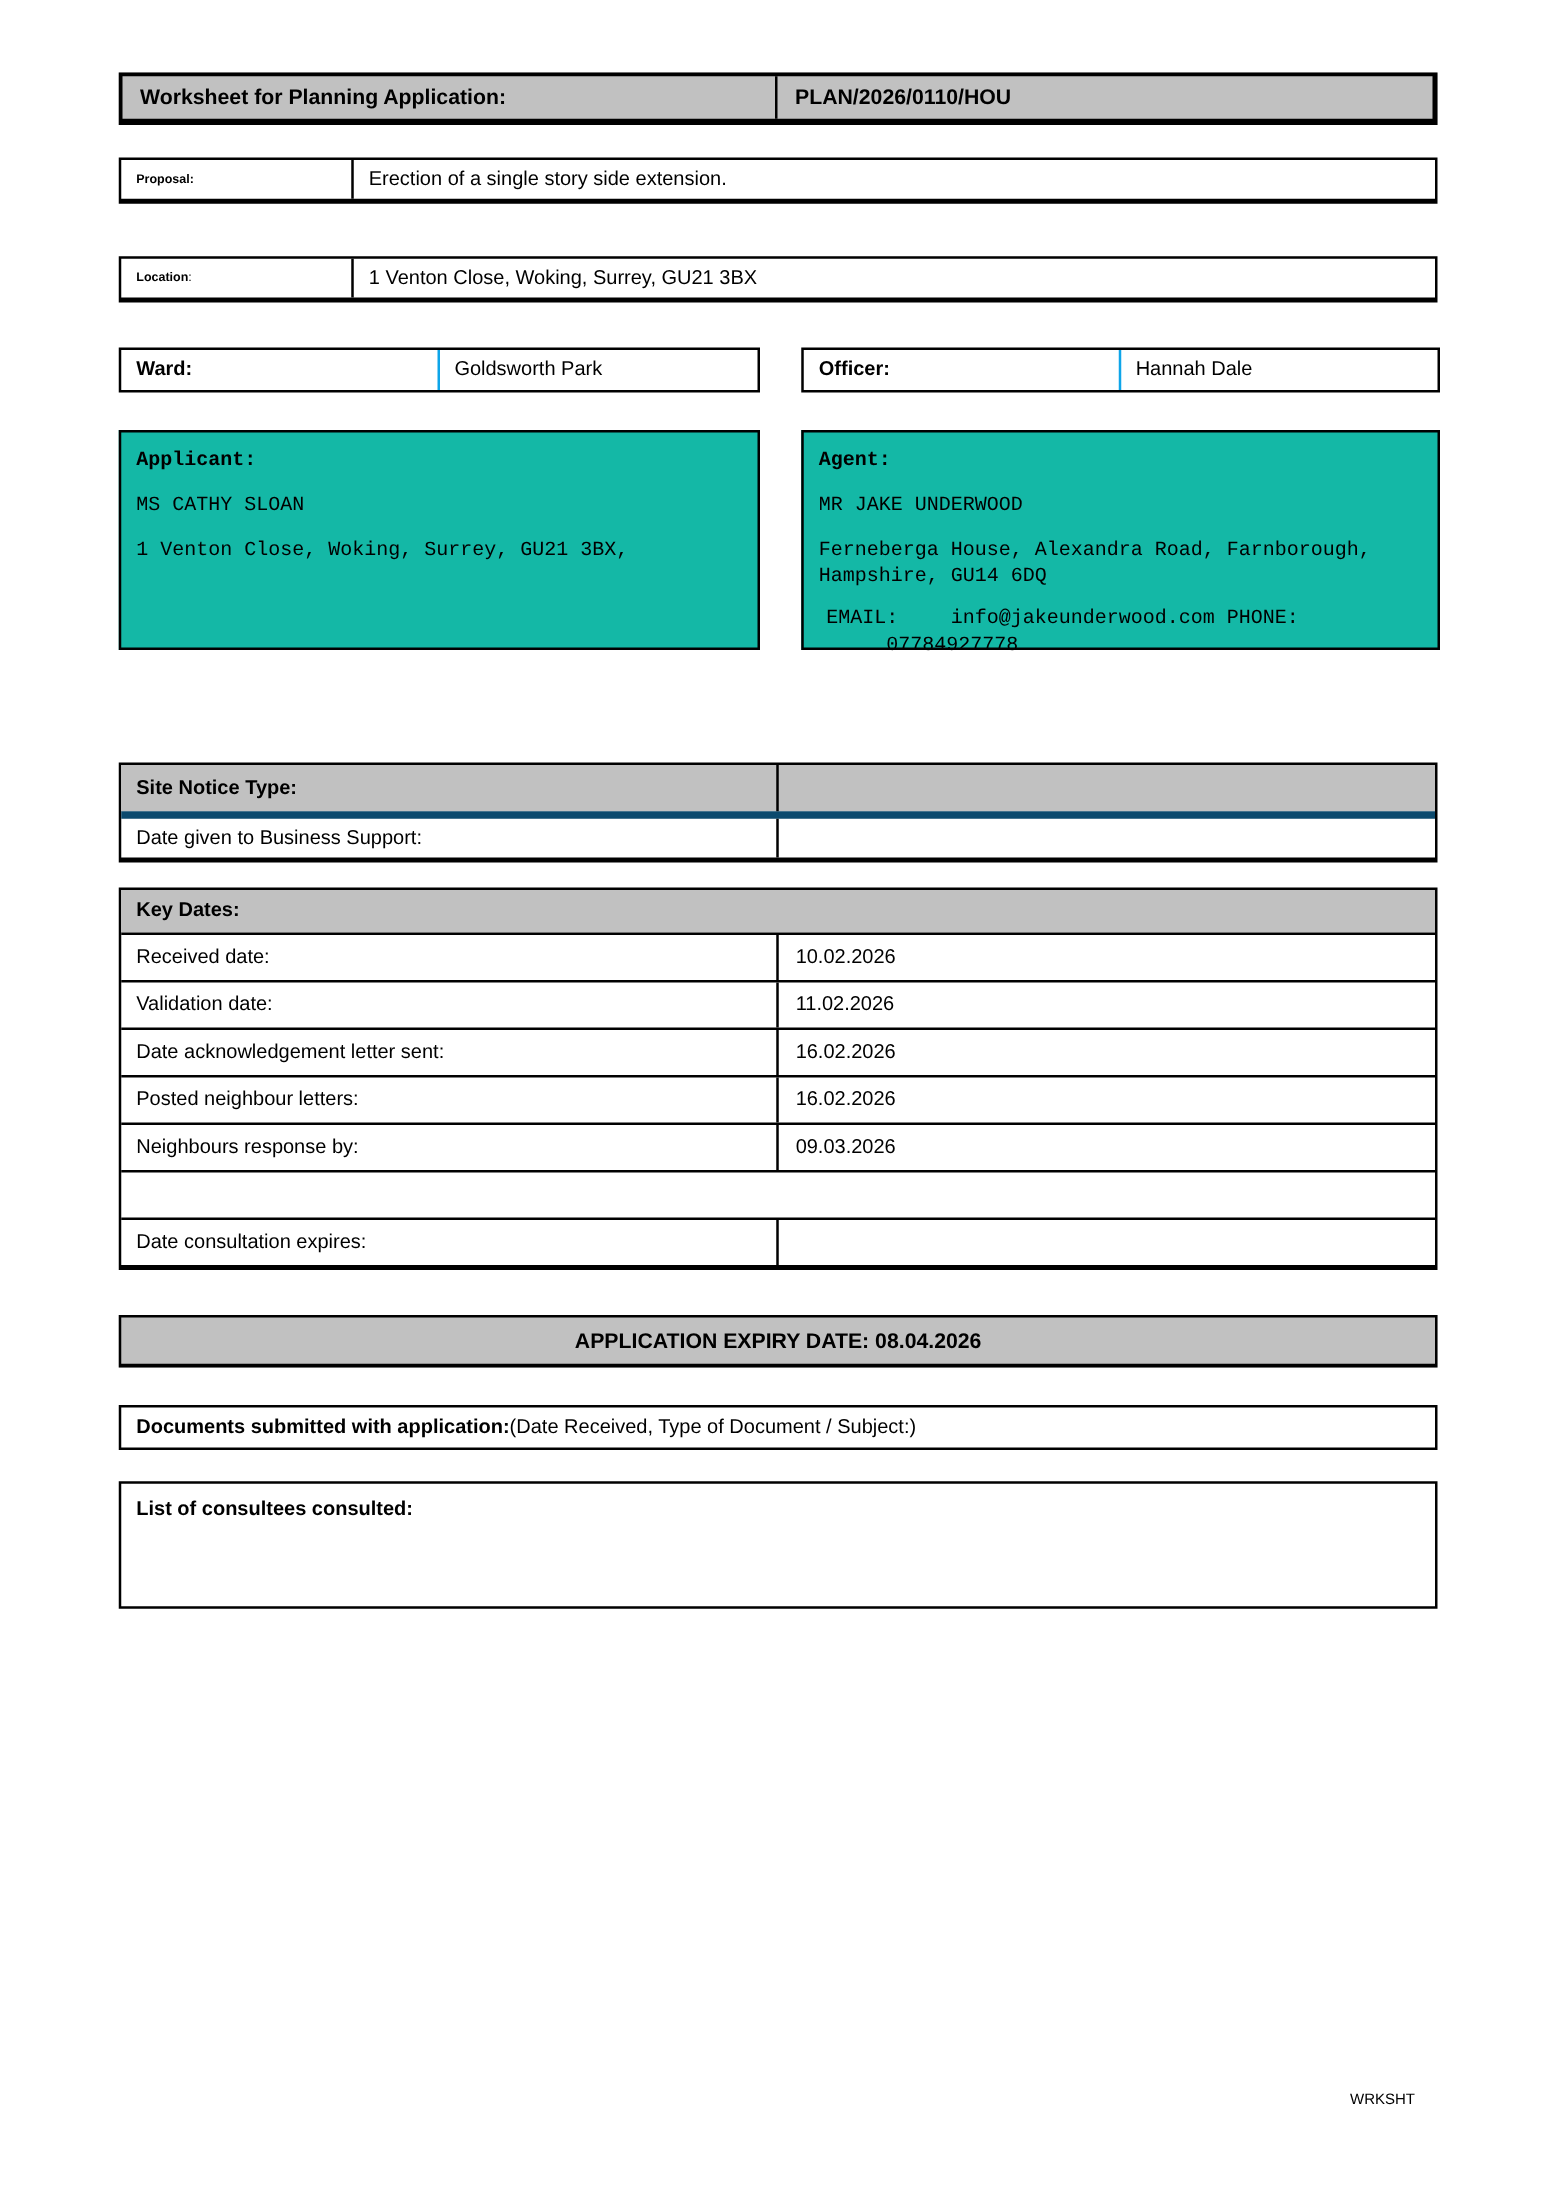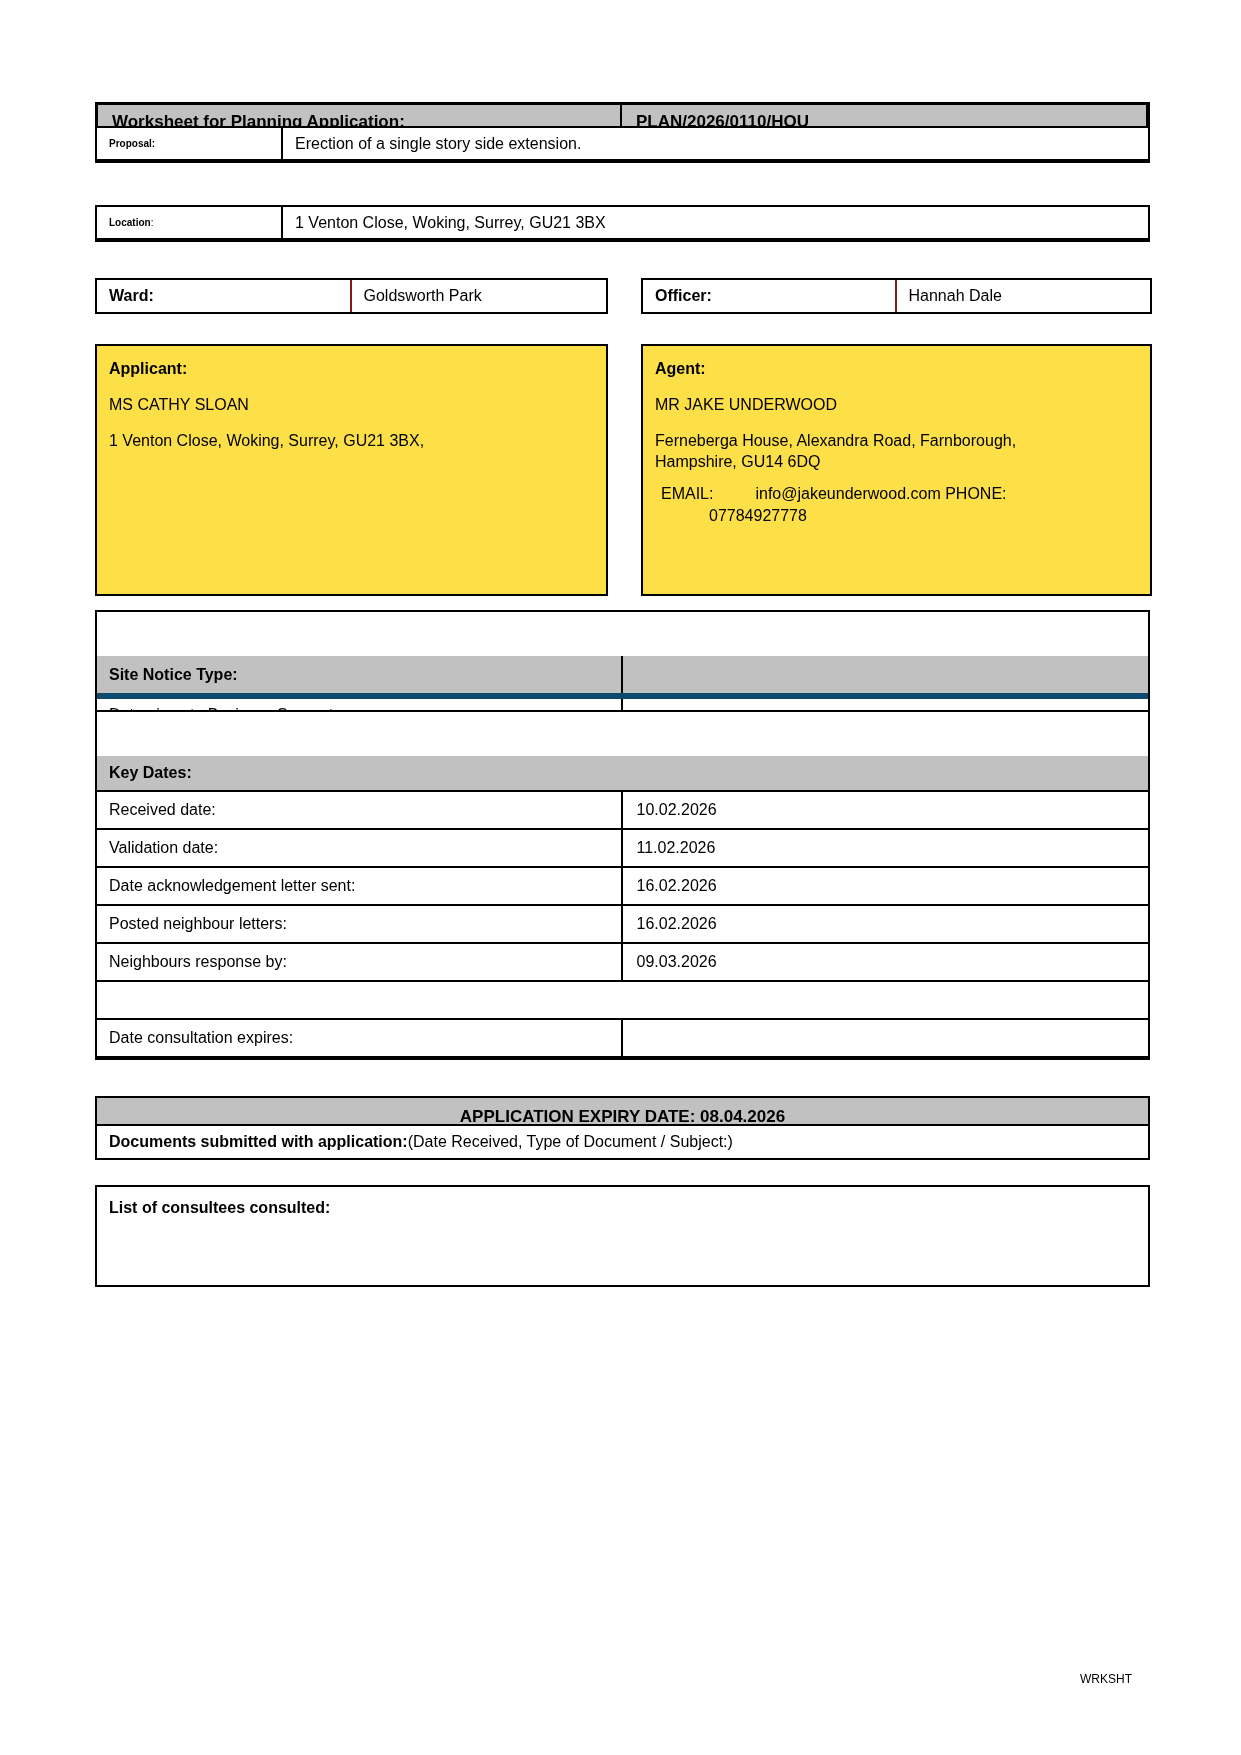--- a/index.html
+++ b/index.html
@@ -2,46 +2,46 @@
 <html style="--fill: #c1c1c1;"><head>
 <meta charset="utf-8">
 <style>
   * { margin:0; padding:0; box-sizing:border-box; }
   html,body { background:#ffffff; }
   body { font-family:"Liberation Sans","DejaVu Sans",sans-serif; color:#000; }
   .page {
     position:relative; width:1241px; height:1755px; background:#fff; overflow:hidden;
   }
   .sec { position:absolute; left:95px; width:1055px; border:2px solid #000; background:#fff; }
-  .fill { background:var(--fill,#c1c1c1);margin-top:44px; }
+  .fill { background:var(--fill,#c1c1c1); }
   .thickb { border-bottom-width:4px; }
 
   
   .header-bar { top:58px; height:42px; display:flex; border-width:3px; border-bottom-width:5px; border-right-width:4px; }
   .header-bar .hcell { display:flex; align-items:center; padding:0 14px; font-size:17px; font-weight:bold; }
   .header-bar .hleft { width:50%; border-right:2px solid #000; }
   .header-bar .hright { flex:1; }
 
   
   .lv-row { display:flex; height:37px; }
   .lv-row .lab { width:186px; border-right:2px solid #000; display:flex; align-items:center; padding:0 12px; font-size:10px; }
   .lv-row .val { flex:1; display:flex; align-items:center; padding:0 12px; font-size:16px;border-radius:12px; }
   .b { font-weight:bold; }
   #proposal { top:126px; }
   #location { top:205px; }
 
   
   .half-box { position:absolute; height:36px; border:2px solid #000; display:flex; background:#fff; }
-  .half-box .lab { width:50%; border-right:2px solid #7f1d1d; display:flex; align-items:center; padding:0 12px; font-size:16px; font-weight:bold; }
+  .half-box .lab { width:50%; border-right:2px solid #0ea5e9; display:flex; align-items:center; padding:0 12px; font-size:16px; font-weight:bold; }
   .half-box .val { flex:1; display:flex; align-items:center; padding:0 12px; font-size:16px; }
   #ward-box { top:278px; left:95px; width:513px; }
   #officer-box { top:278px; left:641px; width:511px; }
 
   
-  .tall-box { position:absolute; top:344px; height:252px; border:2px solid #000; background:#fde047; padding:12px 12px 0 12px; font-size:16px; }
+  .tall-box { position:absolute; top:344px; height:176px; border:2px solid #000; background:#14b8a6; padding:12px 12px 0 12px; font-size:16px;font-family:Liberation Mono, monospace; }
   #applicant-box { left:95px; width:513px; }
   #agent-box { left:641px; width:511px; }
   .pline { line-height:21px; margin-bottom:15px; }
   .addr2 { line-height:21px; }
   .contact { margin-top:11px; margin-left:6px; line-height:22px; }
   .email-gap { display:inline-block; width:42px; }
   .phone-wrap { margin-left:48px; }
 
   
   #site-notice { top:610px; border-bottom-width:4px; }

